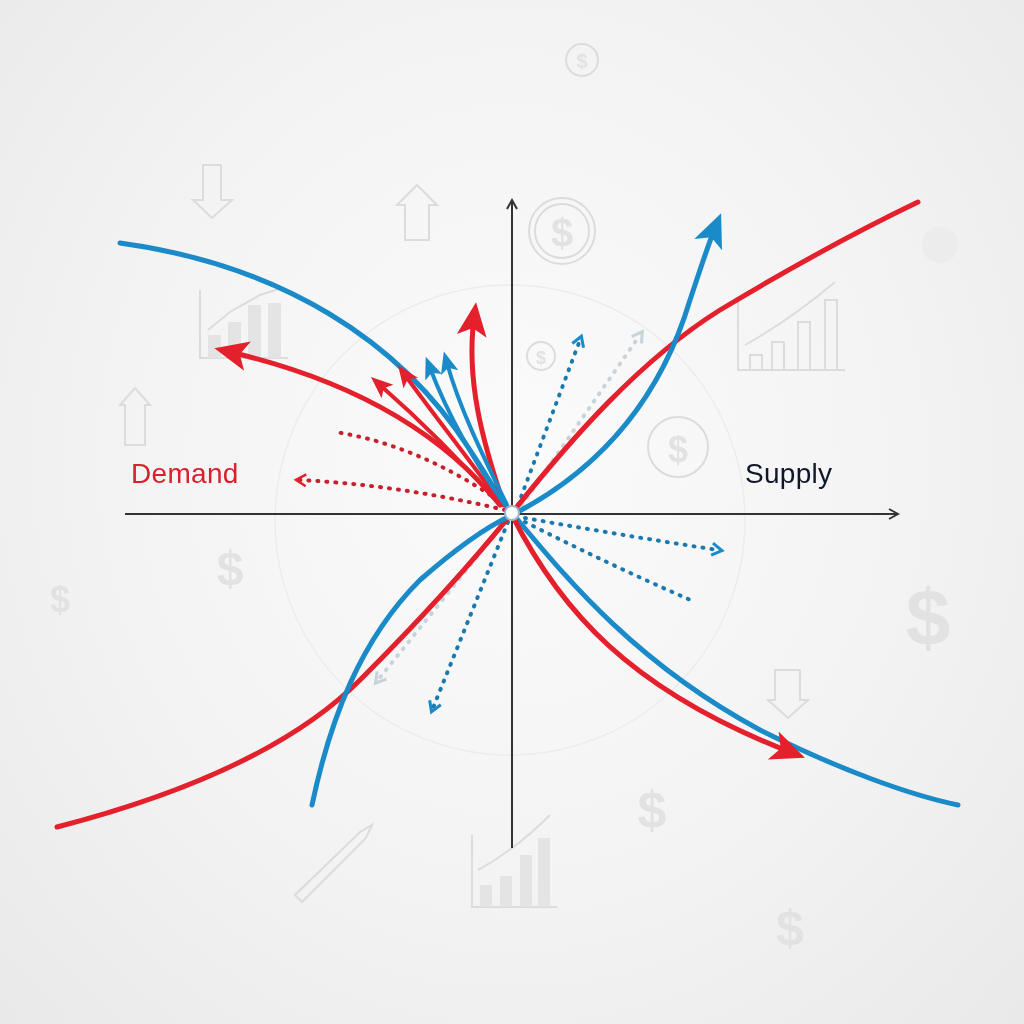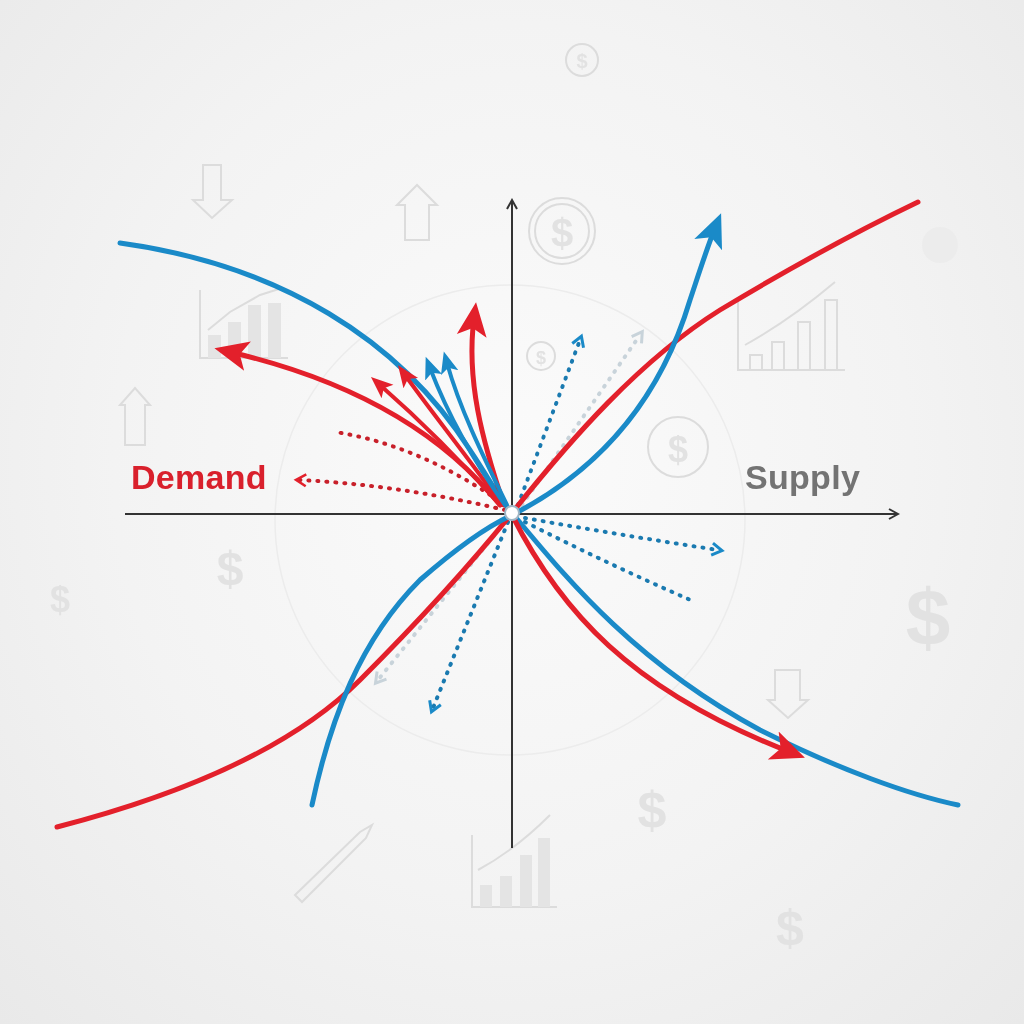--- a/index.html
+++ b/index.html
@@ -4,25 +4,25 @@
 <style>
   html, body { margin:0; padding:0; }
   body {
     width:1024px; height:1024px; overflow:hidden;
     background: radial-gradient(ellipse at 50% 45%, #fbfbfb 0%, #f3f3f3 55%, #e9e9e9 100%);
     font-family: "Liberation Sans", sans-serif;
     position:relative;
   }
   #stage { position:absolute; left:0; top:0; width:1024px; height:1024px; }
   .label {
-    position:absolute; font-family:"Liberation Sans", sans-serif; font-weight:bold;
-    font-size:34px; letter-spacing:0.3px;
+    position:absolute; font-family:"Liberation Sans", sans-serif; font-weight:normal;
+    font-size:28px; letter-spacing:0.3px;
   }
   #demand-label { left:131px; top:458px; color:#d9202c; }
-  #supply-label { left:745px; top:458px; color:#737373; }
+  #supply-label { left:745px; top:458px; color:#0f172a; }
   .bg-icon { fill:none; stroke:#dcdcdc; stroke-width:2; }
   .bg-fill { fill:#e4e4e4; }
   .dollar { font-family:"Liberation Sans", sans-serif; font-weight:bold; fill:#e2e2e2; }
 </style>
 </head>
 <body>
 
 <svg id="stage" viewBox="0 0 1024 1024" xmlns="http://www.w3.org/2000/svg">
   <defs>
     <marker id="axisHead" markerWidth="12" markerHeight="12" refX="10" refY="6" orient="auto" markerUnits="userSpaceOnUse">

